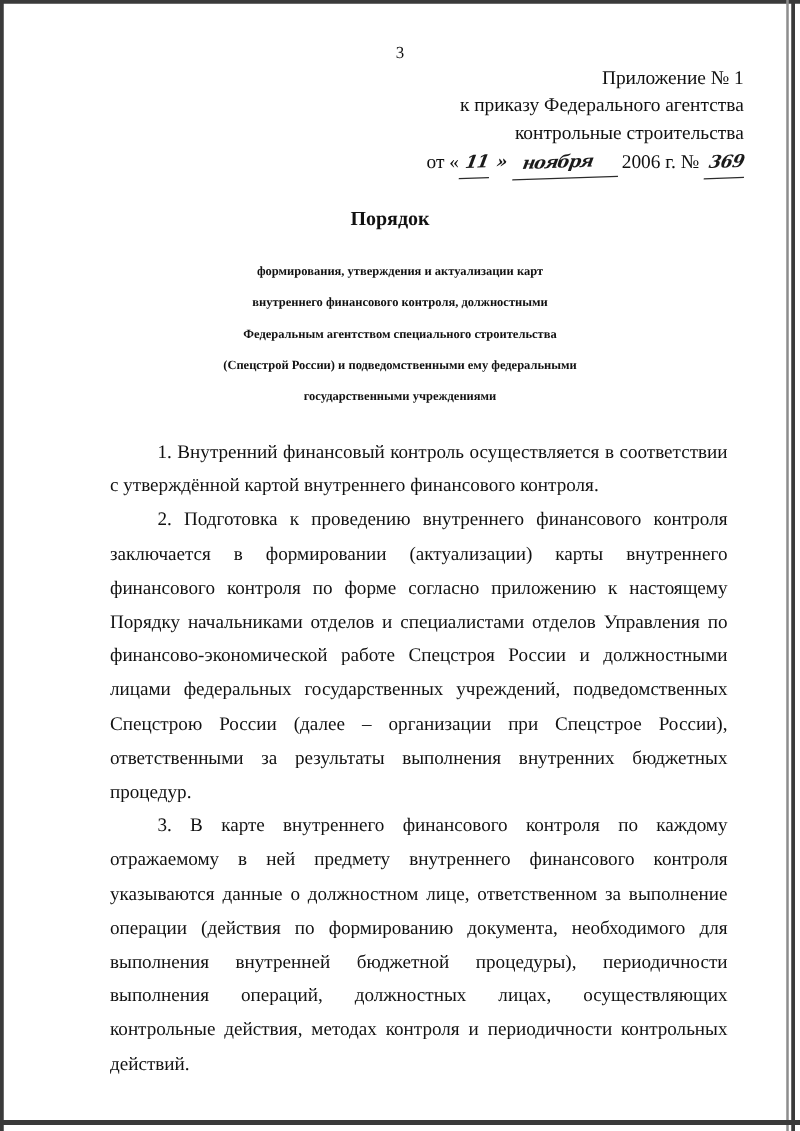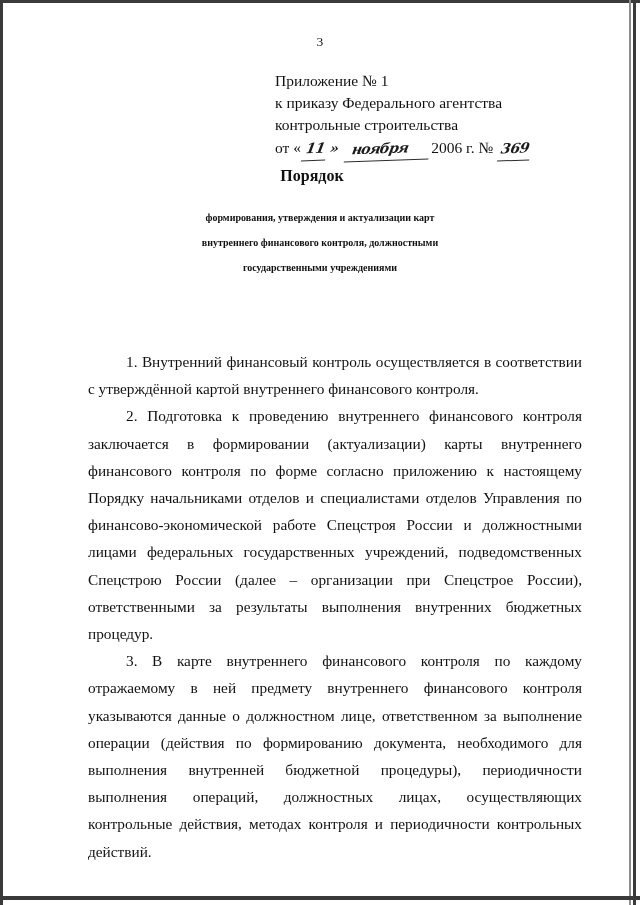--- a/index.html
+++ b/index.html
@@ -40,22 +40,23 @@
     width: 640px;
     text-align: center;
     font-size: 13.5px;
     letter-spacing: 0.2px;
   }
 
   
   .doc-header {
     position: absolute;
     right: 45px;
-    top: 70px;
+    top: 52px;
     width: 320px;
+    text-align: right;
     font-size: 15.5px;
     line-height: 22px;
   }
   .doc-header .hdr-line { white-space: nowrap; }
 
   
   .date-line {
     margin-top: 1px;
     white-space: nowrap;
     font-size: 15.5px;
@@ -146,20 +147,22 @@
       <span>2006 г. №</span>
       <span class="hand num">369</span>
     </div>
   </div>
 
   <div class="doc-title">Порядок</div>
 
   <div class="doc-subtitle">
     <div class="sub-line">формирования, утверждения и актуализации карт</div>
     <div class="sub-line">внутреннего финансового контроля, должностными</div>
+    <div class="sub-line">Федеральным агентством специального строительства</div>
+    <div class="sub-line">(Спецстрой России) и подведомственными ему федеральными</div>
     <div class="sub-line">государственными учреждениями</div>
   </div>
 
   <div class="body-text">
     <p class="justify-all">1. Внутренний финансовый контроль осуществляется в соответствии с утверждённой картой внутреннего финансового контроля.</p>
     <p class="justify-all">2. Подготовка к проведению внутреннего финансового контроля заключается в формировании (актуализации) карты внутреннего финансового контроля по форме согласно приложению к настоящему Порядку начальниками отделов и специалистами отделов Управления по финансово-экономической работе Спецстроя России и должностными лицами федеральных государственных учреждений, подведомственных Спецстрою России (далее – организации при Спецстрое России), ответственными за результаты выполнения внутренних бюджетных процедур.</p>
     <p class="justify-all">3. В карте внутреннего финансового контроля по каждому отражаемому в ней предмету внутреннего финансового контроля указываются данные о должностном лице, ответственном за выполнение операции (действия по формированию документа, необходимого для выполнения внутренней бюджетной процедуры), периодичности выполнения операций, должностных лицах, осуществляющих контрольные действия, методах контроля и периодичности контрольных действий.</p>
   </div>
 
 </div>

